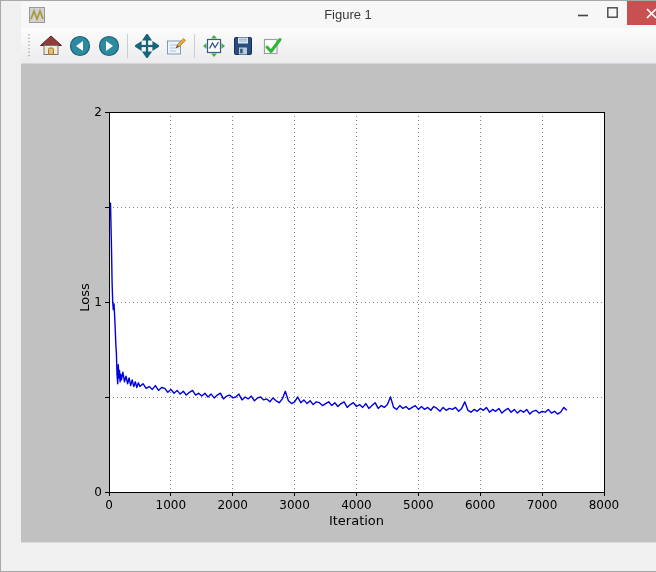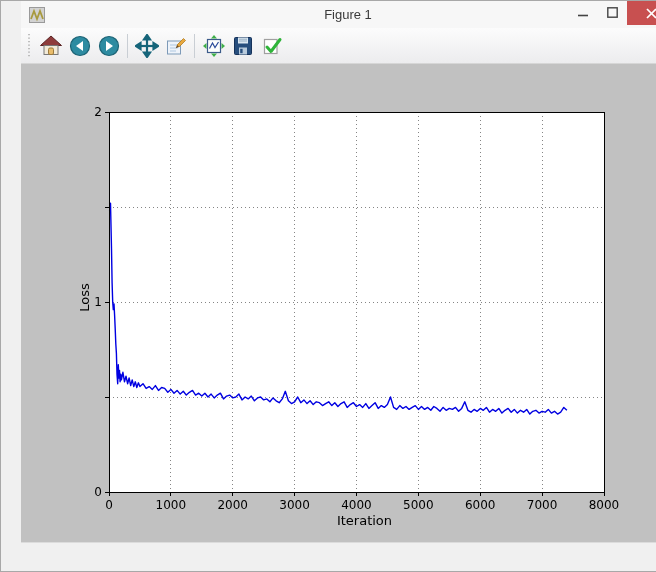--- a/index.html
+++ b/index.html
@@ -20,21 +20,21 @@
            background:linear-gradient(#fcfcfc,#ececee);
            display:flex;align-items:center;padding-left:5px;}
   .grip{width:6px;height:26px;margin-right:4px;}
   .tbtn{width:29px;height:29px;display:flex;align-items:center;justify-content:center;
         border-radius:3px;}
   .tsep{width:1px;height:24px;background:#c9ced4;margin:0 4px;}
   
   .canvas{height:478px;background:#c1c1c1;position:relative;flex:0 0 auto;}
   .canvas svg.plot{position:absolute;left:0;top:0;}
   .ticklabel{font-family:"DejaVu Sans",sans-serif;font-size:12px;fill:#000;}
-  .xlabel{position:absolute;left:96px;width:495px;top:449px;text-align:center;
+  .xlabel{position:absolute;left:88px;width:495px;top:449px;text-align:center;
           font-family:"DejaVu Sans",sans-serif;font-size:13px;color:#000;}
   .ylabel{position:absolute;left:43px;top:226px;width:40px;height:15px;text-align:center;
           font-family:"DejaVu Sans",sans-serif;font-size:13px;color:#000;
           transform:rotate(-90deg);transform-origin:center;}
   
   .statusbar{flex:1 1 auto;background:#f0f0f0;border-top:1px solid #dcdcdc;position:relative;}
   .resize-grip{position:absolute;right:2px;bottom:2px;}
 </style>
 </head>
 <body>

